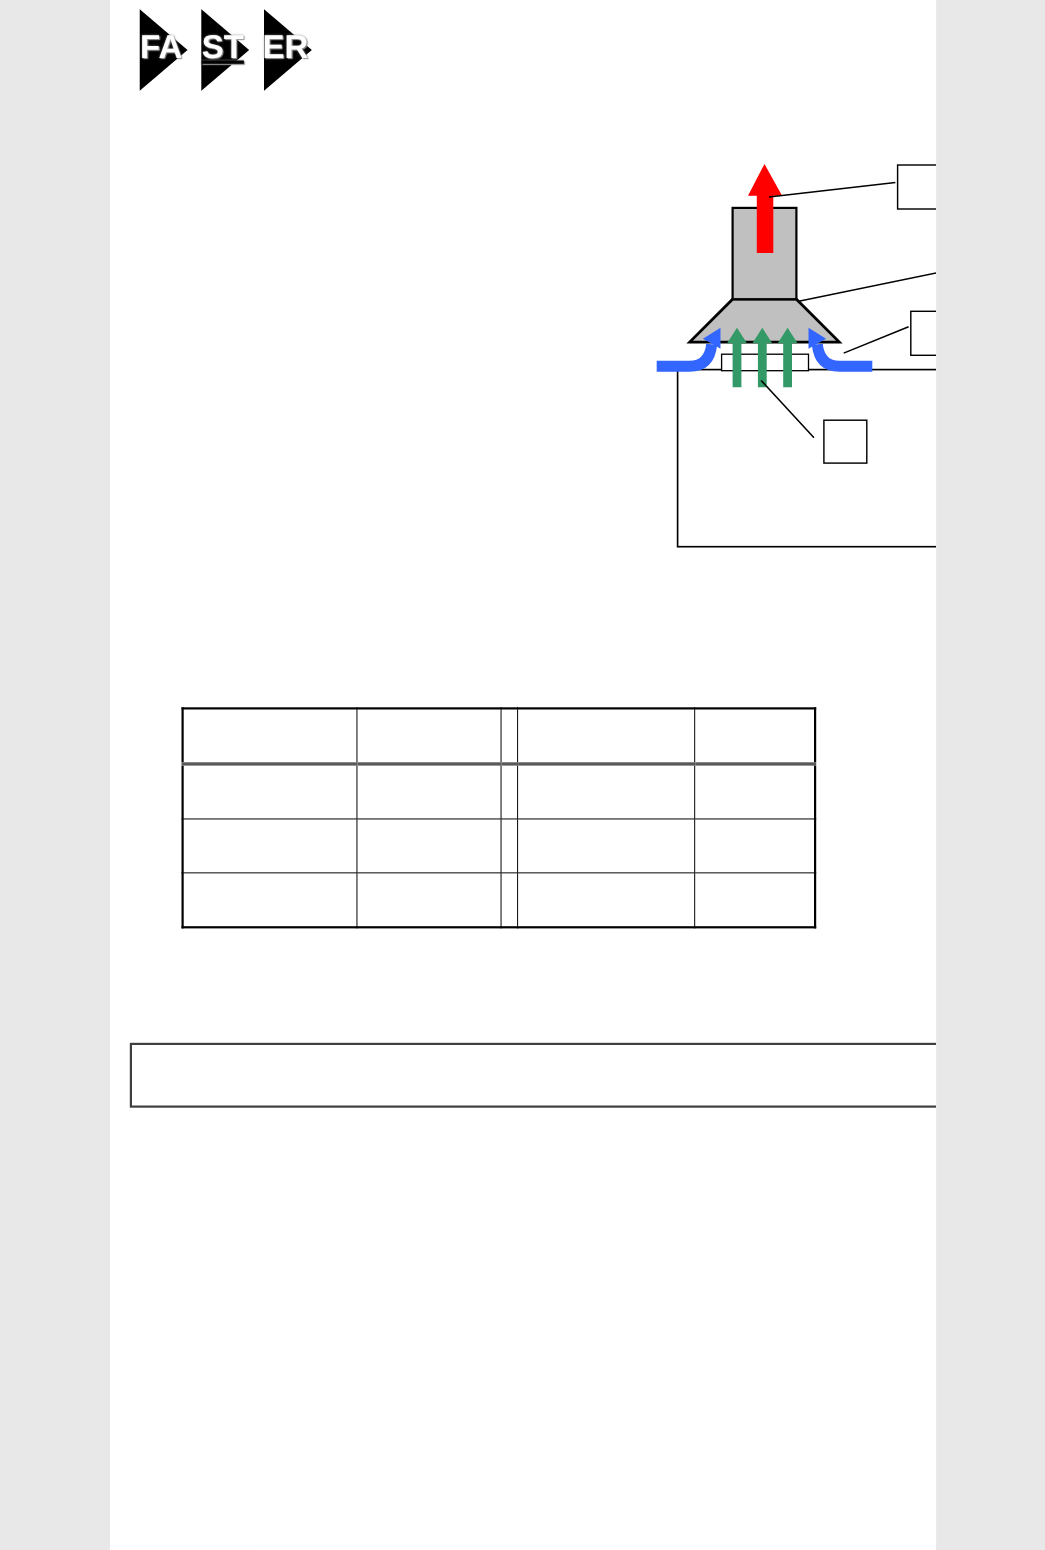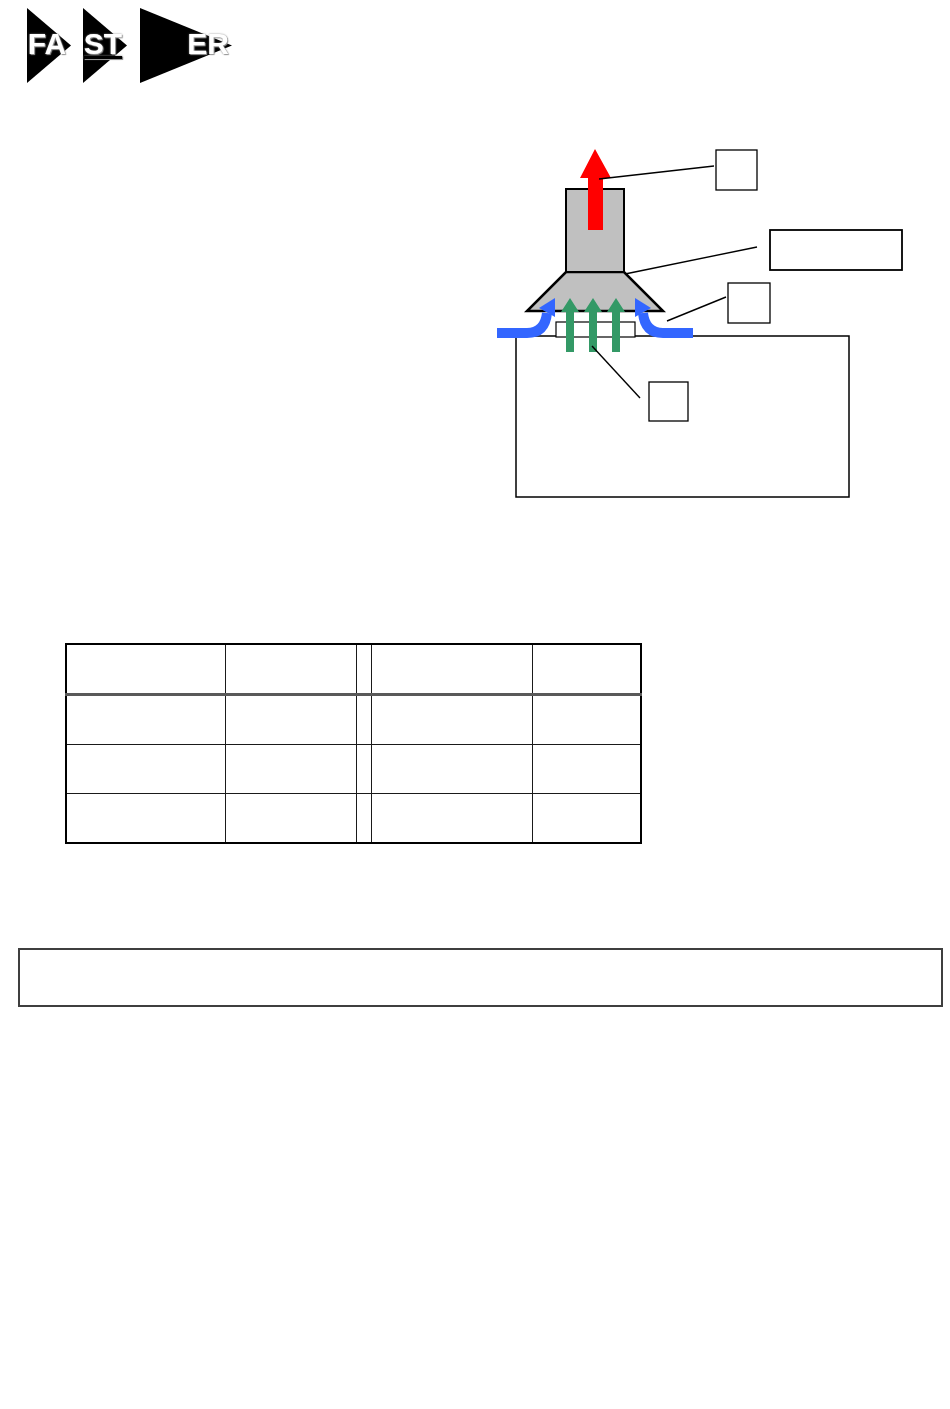--- a/index.html
+++ b/index.html
@@ -1,18 +1,18 @@
 <!DOCTYPE html>
 <html><head>
 <meta charset="utf-8">
 <style>
   html,body{margin:0;padding:0;background:#e8e8e8;}
   #page{
     position:relative;
-    width:950px;height:1409px;
+    width:751px;height:1409px;
     background:#ffffff;
     margin:0 auto;
     font-family:"Liberation Sans", sans-serif;
     overflow:hidden;
   }
   
   .logo{position:absolute;left:27px;top:8px;width:160px;height:76px;}
   .logo-seg{
     position:absolute;top:0;width:44px;height:75px;
     display:flex;align-items:center;justify-content:center;
@@ -26,21 +26,21 @@
     position:relative;
     color:#ffffff;
     font-weight:bold;
     font-size:30px;
     letter-spacing:0px;
     text-shadow:0 0 2px #8a8a8a, 1px 1px 1px #9a9a9a;
     transform:translate(-2px,-2px);
   }
   .seg-0{left:0;}
   .seg-1{left:56px;text-decoration:underline;}
-  .seg-2{left:113px;padding-left:48px;}
+  .seg-2{left:113px;}
   
   .diagram{position:absolute;left:480px;top:140px;width:470px;height:380px;}
   
   table.spec{
     position:absolute;left:65px;top:643px;
     border-collapse:collapse;table-layout:fixed;
     border:2px solid #000000;
   }
   table.spec td{
     border:1.5px solid #1a1a1a;

